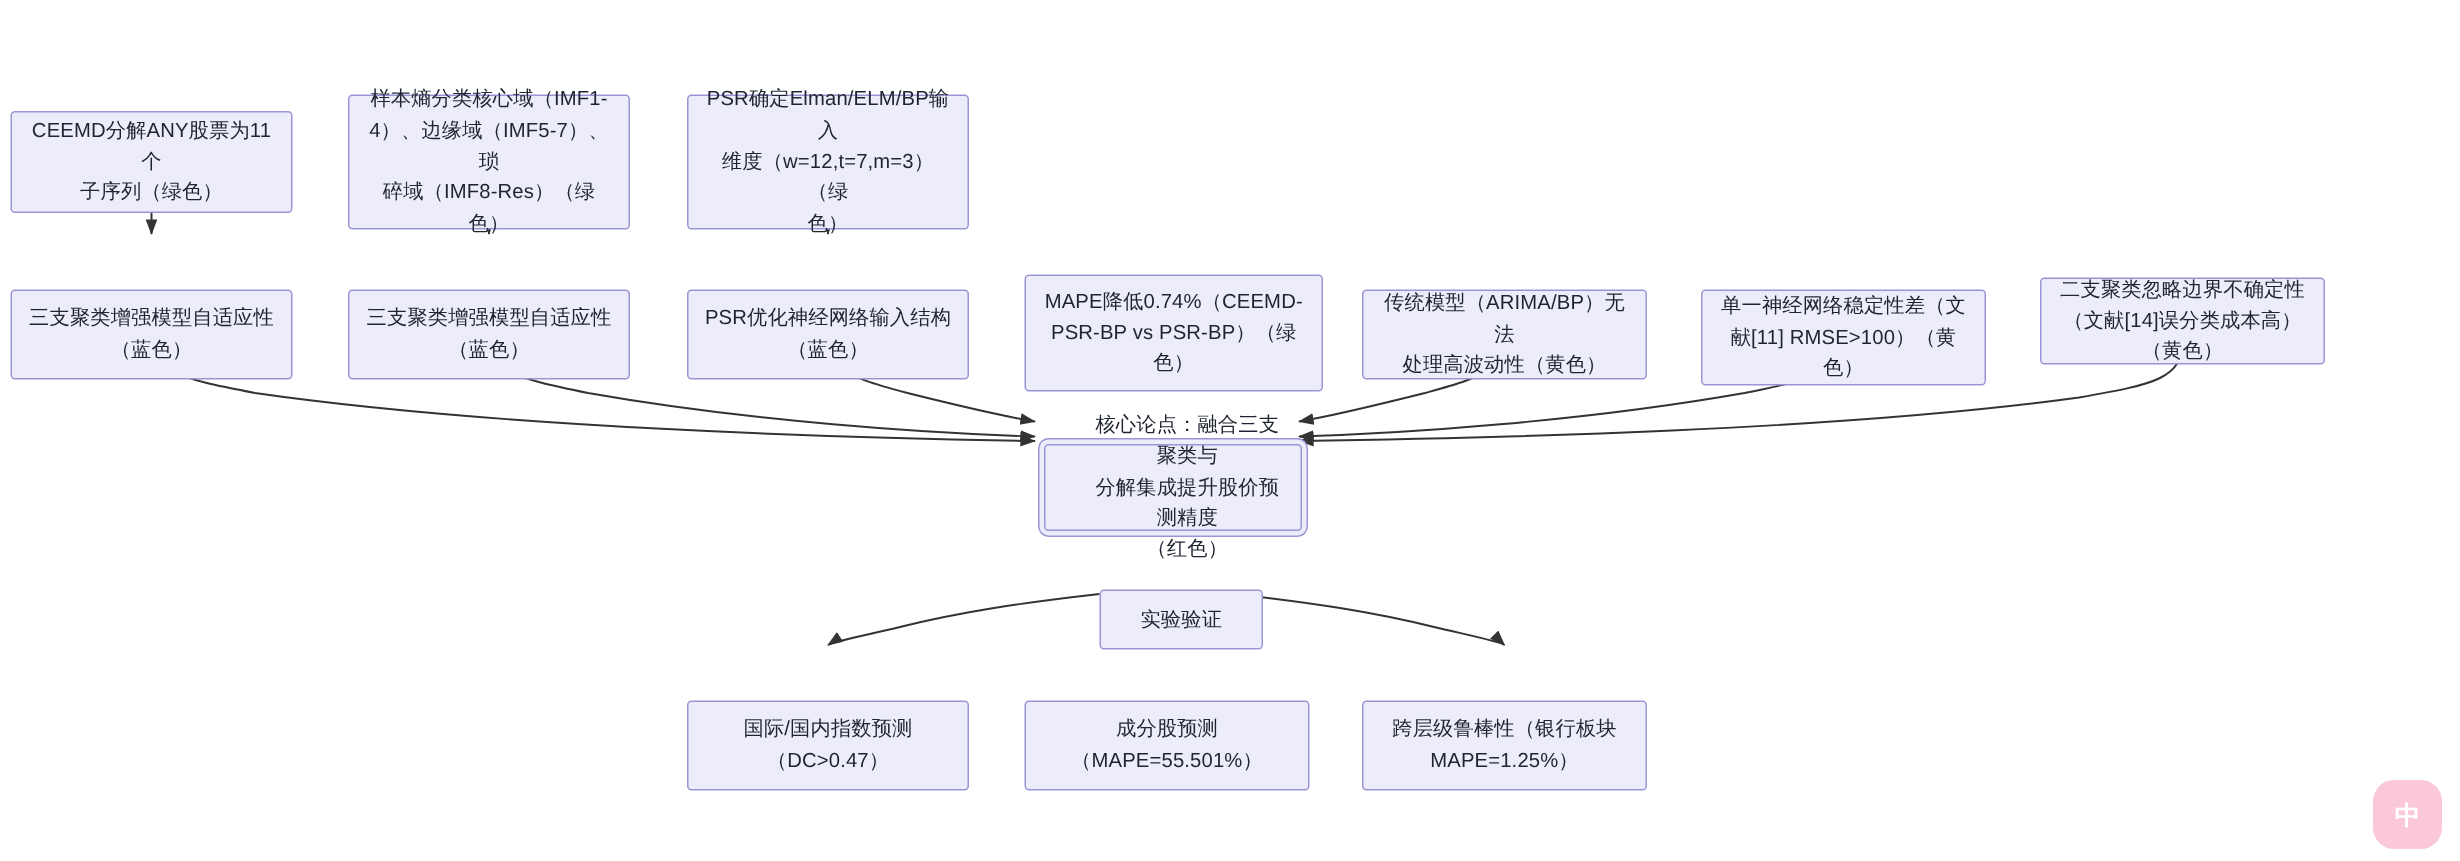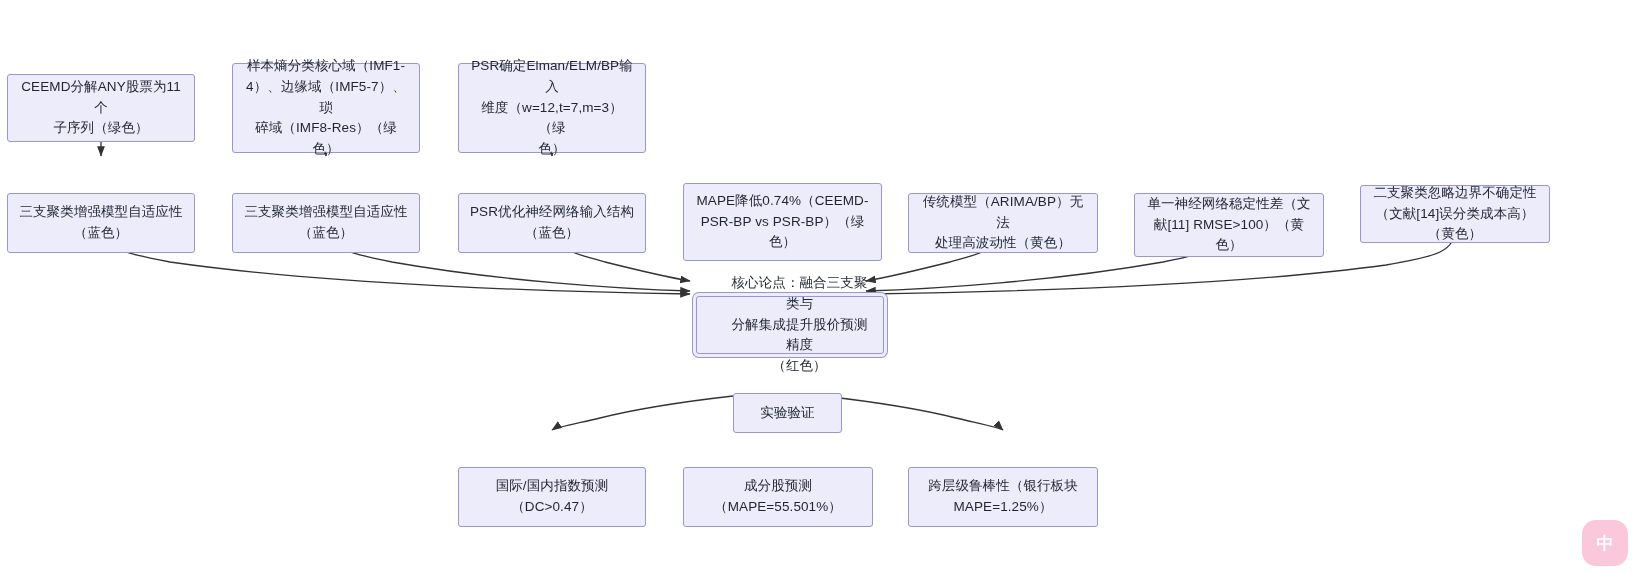--- a/index.html
+++ b/index.html
@@ -154,21 +154,21 @@
     <span class="node-label">单一神经网络稳定性差（文
 献[11] RMSE&gt;100）（黄色）</span>
   </div>
 
   <div class="node" style="left:1360px;top:152px;width:190px;height:58px;">
     <span class="node-label">二支聚类忽略边界不确定性
 （文献[14]误分类成本高）
 （黄色）</span>
   </div>
 
-  <div class="node core" style="left:696px;top:263px;width:188px;height:58px;padding-left:29px;">
+  <div class="node core" style="left:696px;top:263px;width:172px;height:58px;padding-left:29px;">
     <span class="node-label">核心论点：融合三支聚类与
 分解集成提升股价预测精度
 （红色）</span>
   </div>
 
   <div class="node" style="left:733px;top:360px;width:109px;height:40px;">
     <span class="node-label">实验验证</span>
   </div>
 
   <div class="node" style="left:458px;top:434px;width:188px;height:60px;">

